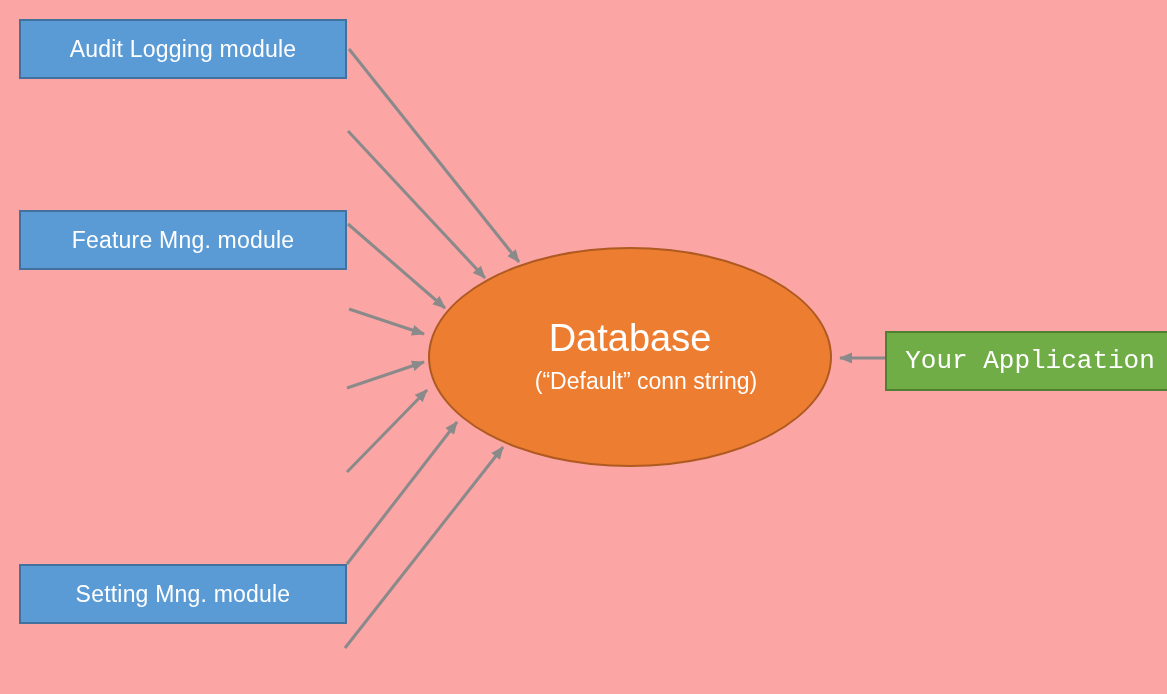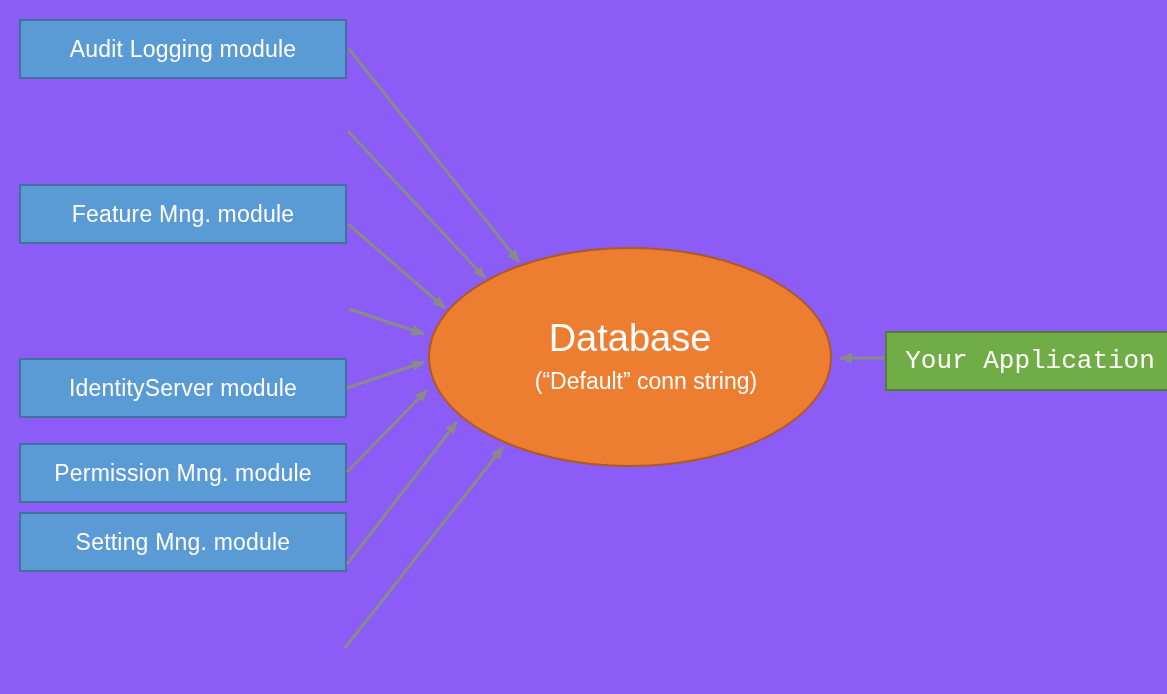--- a/index.html
+++ b/index.html
@@ -2,21 +2,21 @@
 <html style="--module-fill: #5B9BD5; --module-border: #41719C; --db-fill: #ED7D31; --db-border: #AE5A21; --app-fill: #70AD47; --app-border: #507E32; --arrow-color: #8A8A8A;"><head>
 <meta charset="utf-8">
 <style>
   html, body { margin: 0; padding: 0; background: #ffffff; }
   #canvas {
     position: relative;
     width: 1167px;
     height: 694px;
     font-family: "Liberation Sans", sans-serif;
     overflow: hidden;
-    background: #8b5cf6;
+    background: #fca5a5;
   }
   .module-box {
     position: absolute;
     left: 19px;
     width: 328px;
     height: 60px;
     box-sizing: border-box;
     background: var(--module-fill, #5B9BD5);
     border: 2px solid var(--module-border, #41719C);
     display: flex;
@@ -90,30 +90,24 @@
   }
 </style>
 </head>
 <body>
 
 <div id="canvas">
 
   <div class="module-box" style="top:19px">
     <span>Audit Logging module</span>
   </div>
-  <div class="module-box" style="top:184px">
+  <div class="module-box" style="top:210px">
     <span>Feature Mng. module</span>
   </div>
-  <div class="module-box" style="top:358px">
-    <span>IdentityServer module</span>
-  </div>
-  <div class="module-box" style="top:443px">
-    <span>Permission Mng. module</span>
-  </div>
-  <div class="module-box" style="top:512px">
+  <div class="module-box" style="top:564px">
     <span>Setting Mng. module</span>
   </div>
 
   <div id="db-ellipse">
     <span class="db-title">Database</span>
     <span class="db-subtitle">(“Default” conn string)</span>
   </div>
 
   <div id="app-box">
     <span>Your Application</span>

